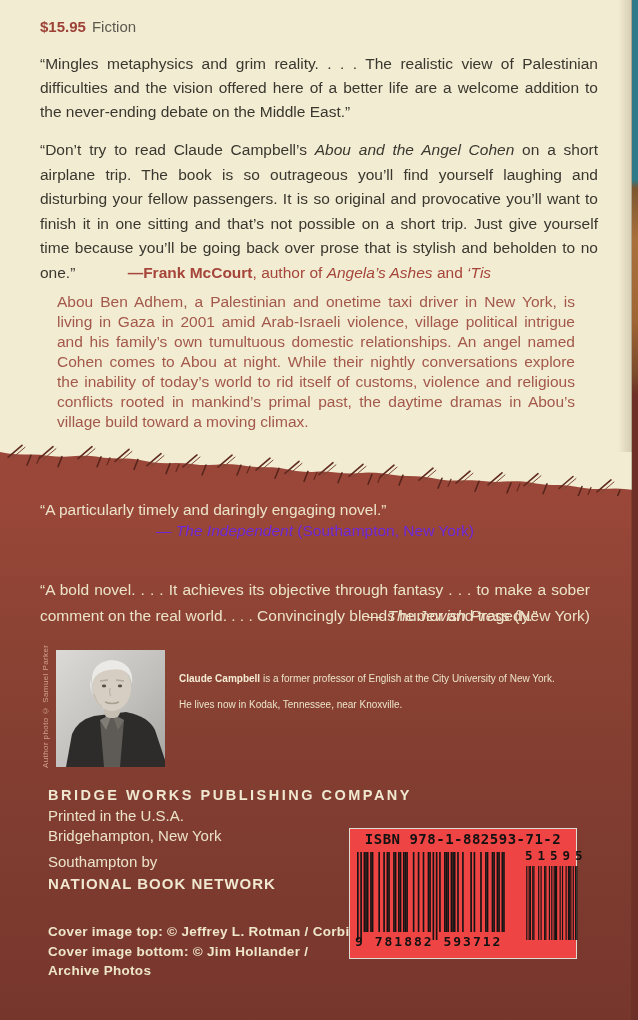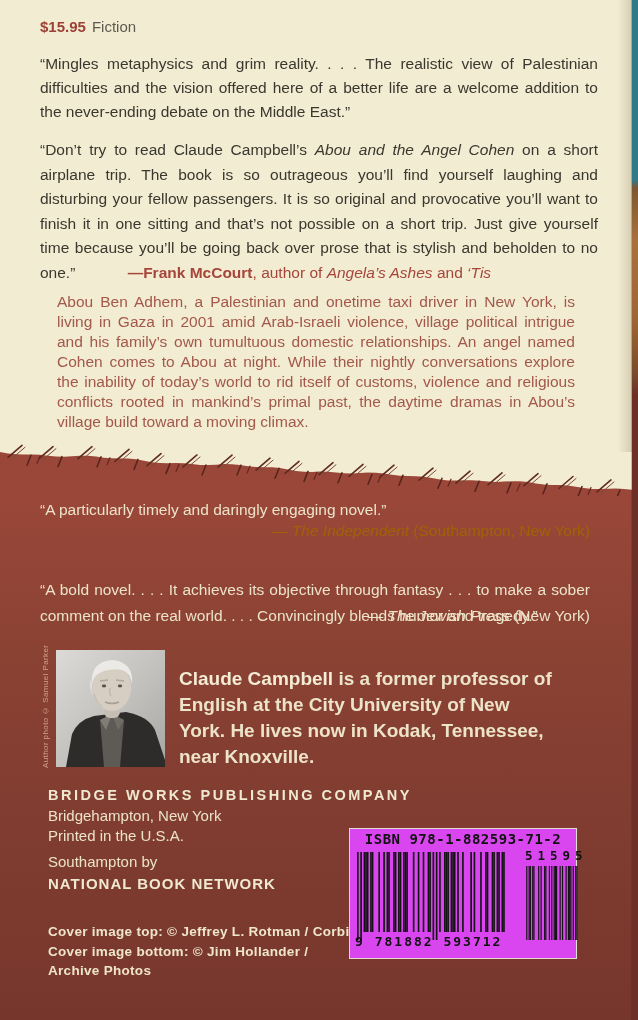--- a/index.html
+++ b/index.html
@@ -28,41 +28,41 @@
   .page-curl{position:absolute;right:6px;top:0;width:14px;height:452px;
     background:linear-gradient(90deg, rgba(120,100,60,0) 0%, rgba(110,90,55,.22) 100%);}
   
   .torn{position:absolute;left:0;top:440px;width:638px;height:56px;display:block;}
   .maroon-bg{position:absolute;left:0;top:496px;width:638px;height:524px;
     background:linear-gradient(180deg,#9a4739 0%,#8a4233 30%,#7e3b30 70%,#77362c 100%);}
   
   .m-quote{position:absolute;left:40px;width:550px;color:#ece3c9;
     font-size:15.5px;line-height:26px;}
   .q3{top:497px;}
-  .q3-attr{position:absolute;left:40px;top:522px;width:550px;text-align:right;
-    color:#a16207;font-size:15.5px;}
+  .q3-attr{position:absolute;left:40px;top:522px;width:550px;text-align:center;
+    color:#6d28d9;font-size:15.5px;}
   .q4{top:577px;text-align:justify;}
   .q4-attr{display:block;text-align:right;margin-top:-26px;}
   .photo-credit{position:absolute;left:40px;top:650px;height:118px;width:12px;
     writing-mode:vertical-rl;transform:rotate(180deg);
     font-size:8px;letter-spacing:.4px;color:#d2a08e;white-space:nowrap;
     text-align:left;line-height:12px;}
   .photo{position:absolute;left:56px;top:650px;width:109px;height:117px;display:block;}
   .bio{position:absolute;left:179px;top:666px;width:380px;color:#ece3c9;
-    font-size:19px;line-height:26px;font-weight:bold;}
+    font-size:10px;line-height:26px;}
   .bio b{color:#f4ecd4;}
   .pub{position:absolute;left:48px;top:785px;color:#ece3c9;font-size:15px;line-height:20.5px;}
   .pub .pub-name{font-weight:700;letter-spacing:2.5px;font-size:14.5px;color:#f0e8d0;}
   .dist{position:absolute;left:48px;top:851px;color:#ece3c9;font-size:15px;line-height:22px;}
   .dist .dist-name{font-weight:700;letter-spacing:1px;color:#f0e8d0;}
   .credits{position:absolute;left:48px;top:922px;color:#eee5cb;
     font-size:13.5px;font-weight:600;line-height:19.5px;letter-spacing:.3px;}
   
   .barcode-box{position:absolute;left:349px;top:828px;width:228px;height:131px;
-    background:#d946ef;box-shadow:0 0 0 1px #e0ddd2 inset;}
+    background:#ef4444;box-shadow:0 0 0 1px #e0ddd2 inset;}
   .isbn-label{position:absolute;left:0;top:3px;width:100%;text-align:center;
     font-family:"DejaVu Sans Mono",monospace;font-weight:700;font-size:14px;
     letter-spacing:.5px;color:#111;white-space:nowrap;}
   .bc-main{position:absolute;left:8px;top:24px;}
   .bc-digits{position:absolute;left:6px;top:106px;
     font-family:"DejaVu Sans Mono",monospace;font-weight:700;font-size:13px;
     letter-spacing:2px;color:#111;white-space:nowrap;}
   .bc-supp-digits{position:absolute;left:176px;top:20px;width:56px;
     font-family:"DejaVu Sans Mono",monospace;font-weight:700;font-size:12.5px;
     letter-spacing:5px;color:#111;white-space:nowrap;}
@@ -207,22 +207,22 @@
     <path d="M49 52 Q56 55 63 52" stroke="#a89e90" stroke-width="1.4" fill="none"></path>
     <path d="M38 44 Q40 52 46 57" stroke="#c2b8aa" stroke-width="1" fill="none"></path>
   </svg>
 
   <div class="bio">
     <b>Claude Campbell</b><span> is a former professor of English at the City University of New York. He lives now in Kodak, Tennessee, near Knoxville.</span>
   </div>
 
   <div class="pub">
     <div class="pub-name">BRIDGE WORKS PUBLISHING COMPANY</div>
+    <div>Printed in the U.S.A.</div>
     <div>Bridgehampton, New York</div>
-    <div>Printed in the U.S.A.</div>
   </div>
   <div class="dist">
     <div>Southampton by</div>
     <div class="dist-name">NATIONAL BOOK NETWORK</div>
   </div>
 
   <div class="credits">
     <div>Cover image top: © Jeffrey L. Rotman / Corbis.</div>
     <div>Cover image bottom: © Jim Hollander /</div>
     <div>Archive Photos</div>

